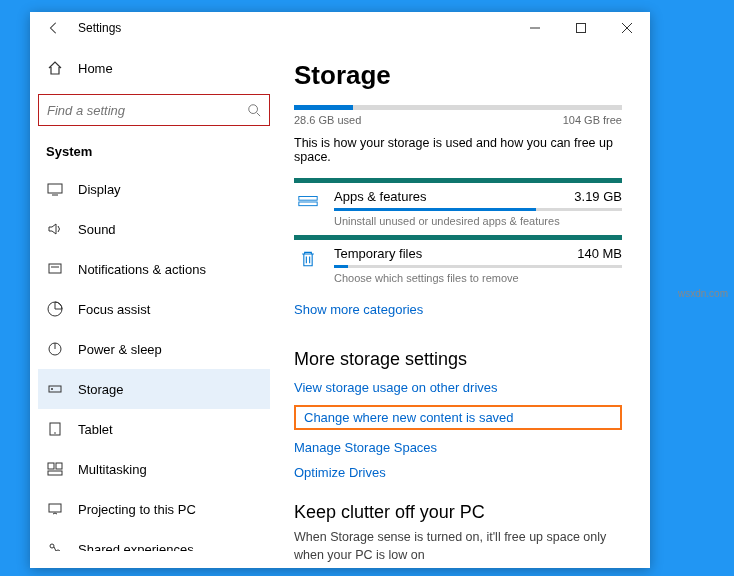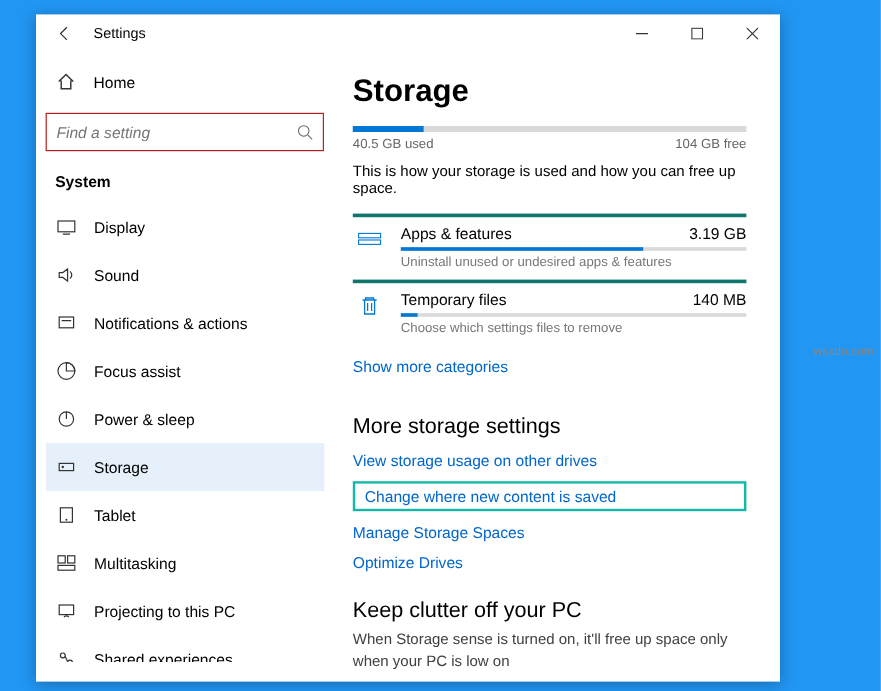--- a/index.html
+++ b/index.html
@@ -21,32 +21,32 @@
 .nav-item { display: flex; align-items: center; height: 40px; padding-left: 8px; gap: 14px; font-size: 13px; cursor: pointer; position: relative; }
 .nav-item.active { background: #e6f0fa; }
 .nav-item.active::before { content: ""; position: absolute; left: -8px; top: 0; bottom: 0; width: 4px; background: #0078d4; }
 .nav-icon { width: 18px; height: 18px; display: flex; align-items: center; justify-content: center; color: #333; }
 .content { flex: 1; padding: 16px 28px 0 16px; overflow-y: auto; position: relative; }
 .h1 { font-size: 26px; font-weight: 600; margin-bottom: 14px; }
 .bar { height: 5px; background: #d9d9d9; position: relative; margin-bottom: 4px; }
 .bar-fill { position: absolute; left: 0; top: 0; height: 100%; background: #0078d4; }
 .bar-labels { display: flex; justify-content: space-between; font-size: 11px; color: #666; margin-bottom: 10px; }
 .desc { font-size: 12.5px; margin-bottom: 14px; }
-.item { display: flex; gap: 12px; padding: 6px 0 8px 0; border-top: 3px solid #0f766e; }
+.item { display: flex; gap: 12px; padding: 6px 0 8px 0; border-top: 5px solid #0f766e; }
 .item:last-of-type { border-bottom: 1px solid #e6e6e6; }
 .item-icon { width: 28px; display: flex; align-items: flex-start; justify-content: center; padding-top: 2px; color: #0078d4; }
 .item-body { flex: 1; }
 .item-head { display: flex; justify-content: space-between; font-size: 13px; margin-bottom: 4px; }
 .item-bar { height: 3px; background: #d9d9d9; margin-bottom: 4px; position: relative; }
 .item-fill { position: absolute; left: 0; top: 0; height: 100%; background: #0078d4; }
 .item-sub { font-size: 11px; color: #777; }
 .link { color: #0066cc; font-size: 13px; cursor: pointer; display: inline-block; margin: 10px 0; }
 .h2 { font-size: 18px; font-weight: 400; margin: 22px 0 6px 0; }
 .links-col .link { display: block; margin: 10px 0; }
-.highlight { border: 2px solid #14b8a6; padding: 3px 8px; margin-left: -10px; display: inline-block; }
+.highlight { border: 2px solid #f97316; padding: 3px 8px; margin-left: -10px; display: inline-block; }
 .para { font-size: 12.5px; color: #404040; line-height: 1.4; }
 .watermark { position: absolute; right: 6px; top: 50%; font-size: 10px; color: #888; writing-mode: horizontal-tb; }
 svg { display: block; }
 .nav::-webkit-scrollbar, .content::-webkit-scrollbar { width: 4px; }
 .nav::-webkit-scrollbar-thumb, .content::-webkit-scrollbar-thumb { background: #ccc; }
 </style>
 </head>
 <body>
 
 <div class="window">
@@ -194,21 +194,21 @@
 
       </div>
     </div>
 
     <div class="content">
       <div class="h1">Storage</div>
       <div class="bar">
           <div class="bar-fill" id="main-fill" style="width: 18%;"></div>
         </div>
       <div class="bar-labels">
-        <span>40.5 GB used</span>
+        <span>28.6 GB used</span>
         <span>104 GB free</span>
       </div>
       <div class="desc">This is how your storage is used and how you can free up space.</div>
 
       <div class="item">
         <div class="item-icon">
             <svg width="22" height="22" viewBox="0 0 24 24">
               <rect x="2" y="6" width="20" height="4" stroke="#0078d4" fill="none"></rect>
               <rect x="2" y="12" width="20" height="4" stroke="#0078d4" fill="none"></rect>
             </svg>

